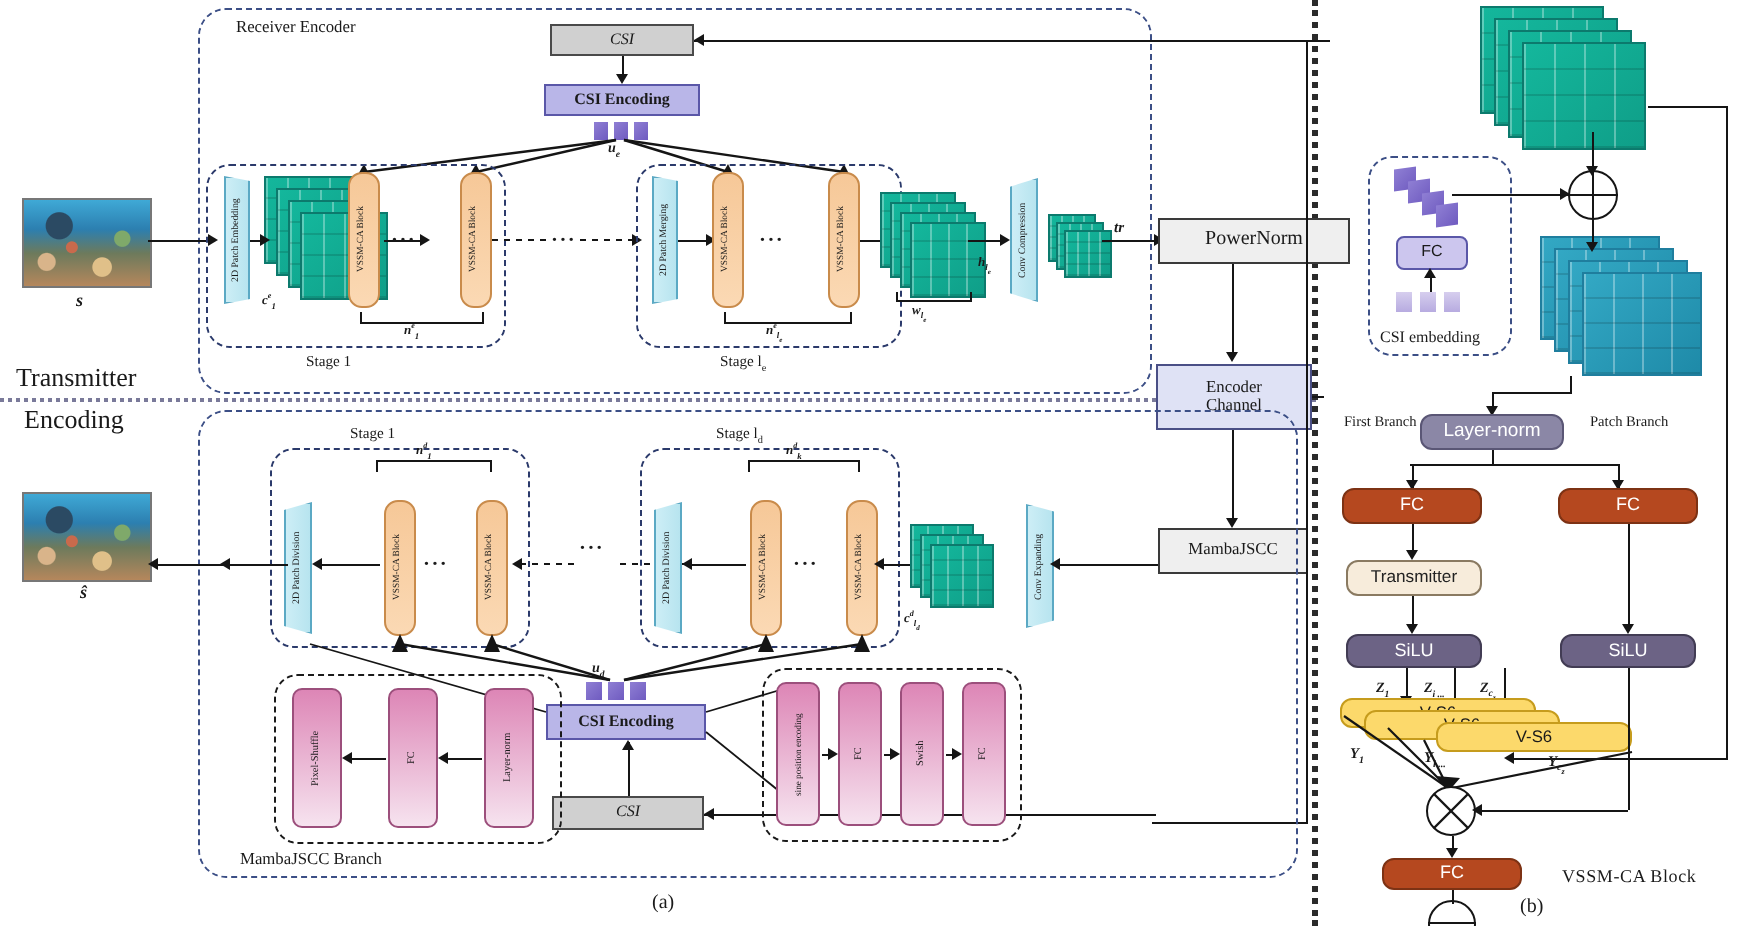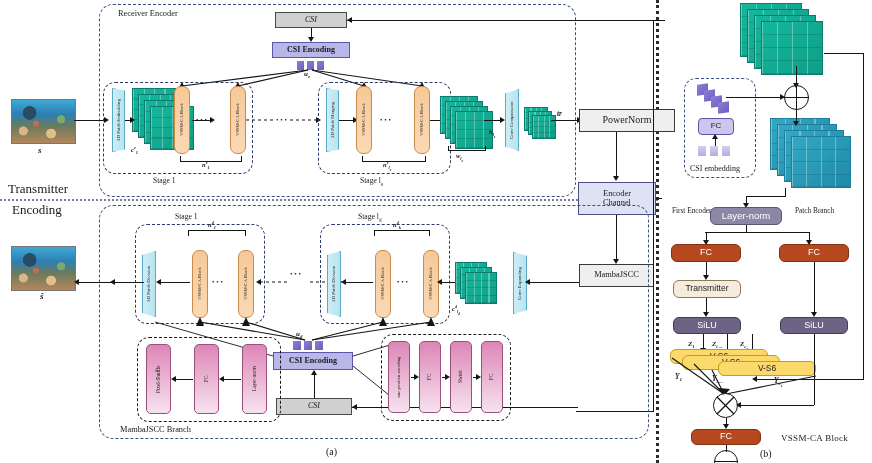--- a/index.html
+++ b/index.html
@@ -374,21 +374,21 @@
 
 <div class="ln lnv" style="left:785px;top:188px;height:9px;"></div>
 <div class="ln lnh" style="left:746px;top:196px;width:40px;"></div>
 <div class="ln lnv" style="left:746px;top:196px;height:9px;"></div>
 <div class="arw arw-d" style="left:743px;top:203px;"></div>
 
 <div class="blk b-ln" style="left:710px;top:207px;width:72px;height:18px;font-size:9.5px;">Layer-norm</div>
 
 <div class="ln lnh" style="left:705px;top:232px;width:105px;"></div>
 <div class="ln lnv" style="left:746px;top:225px;height:7px;"></div>
-<div class="sect" style="left:672px;top:206px;font-size:7.3px;">First Encoder</div>
+<div class="sect" style="left:672px;top:206px;font-size:7.3px;">First Branch</div>
 <div class="sect" style="left:795px;top:206px;font-size:7.3px;">Patch Branch</div>
 
 <div class="ln lnv" style="left:706px;top:232px;height:12px;"></div>
 <div class="arw arw-d" style="left:703px;top:240px;"></div>
 <div class="ln lnv" style="left:809px;top:232px;height:12px;"></div>
 <div class="arw arw-d" style="left:806px;top:240px;"></div>
 
 <div class="blk b-fc" style="left:671px;top:244px;width:70px;height:18px;font-size:9px;">FC</div>
 <div class="blk b-fc" style="left:779px;top:244px;width:70px;height:18px;font-size:9px;">FC</div>
 

